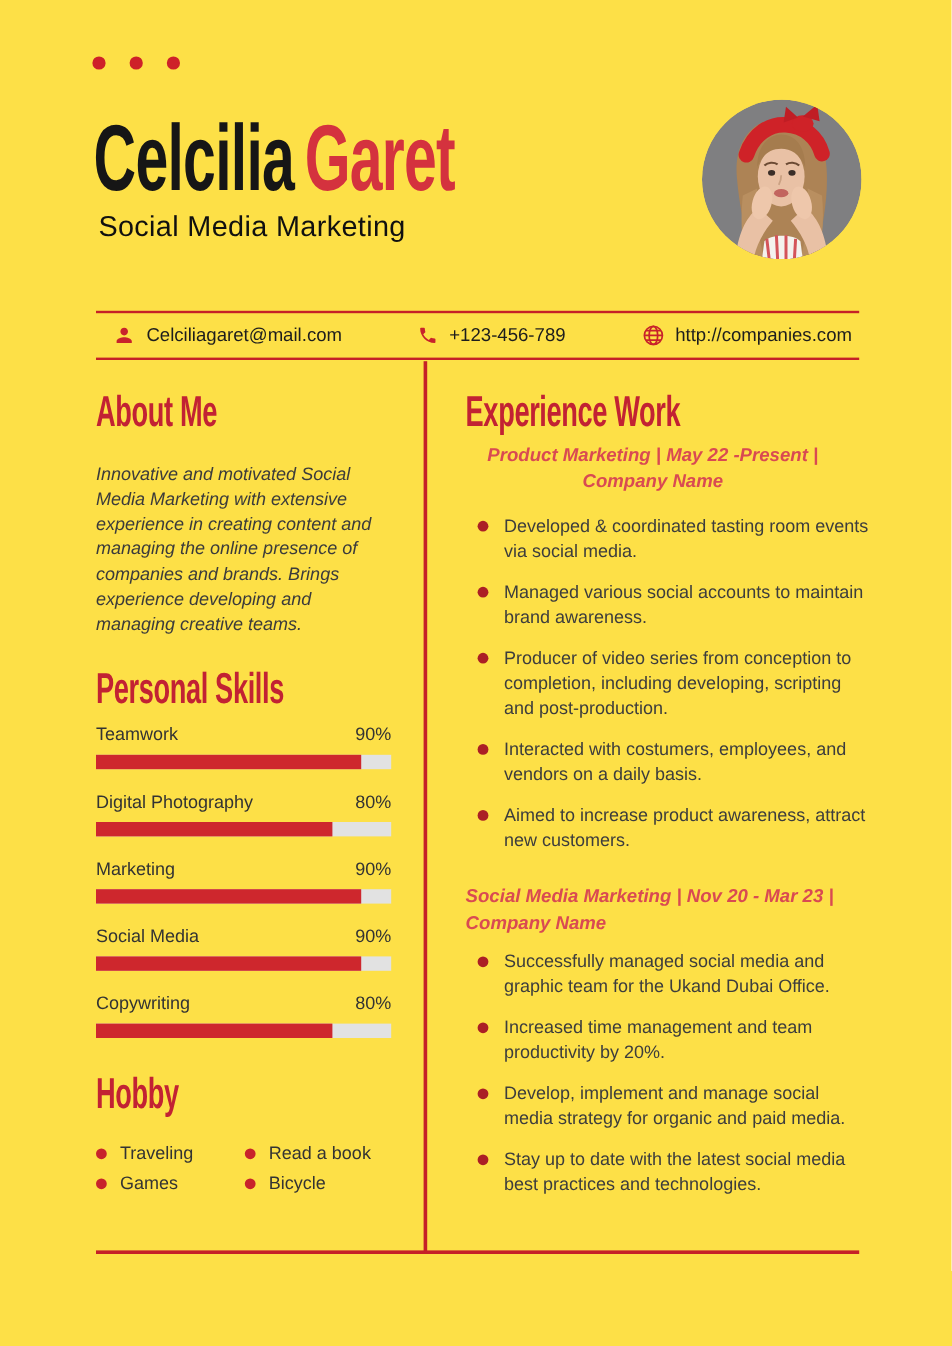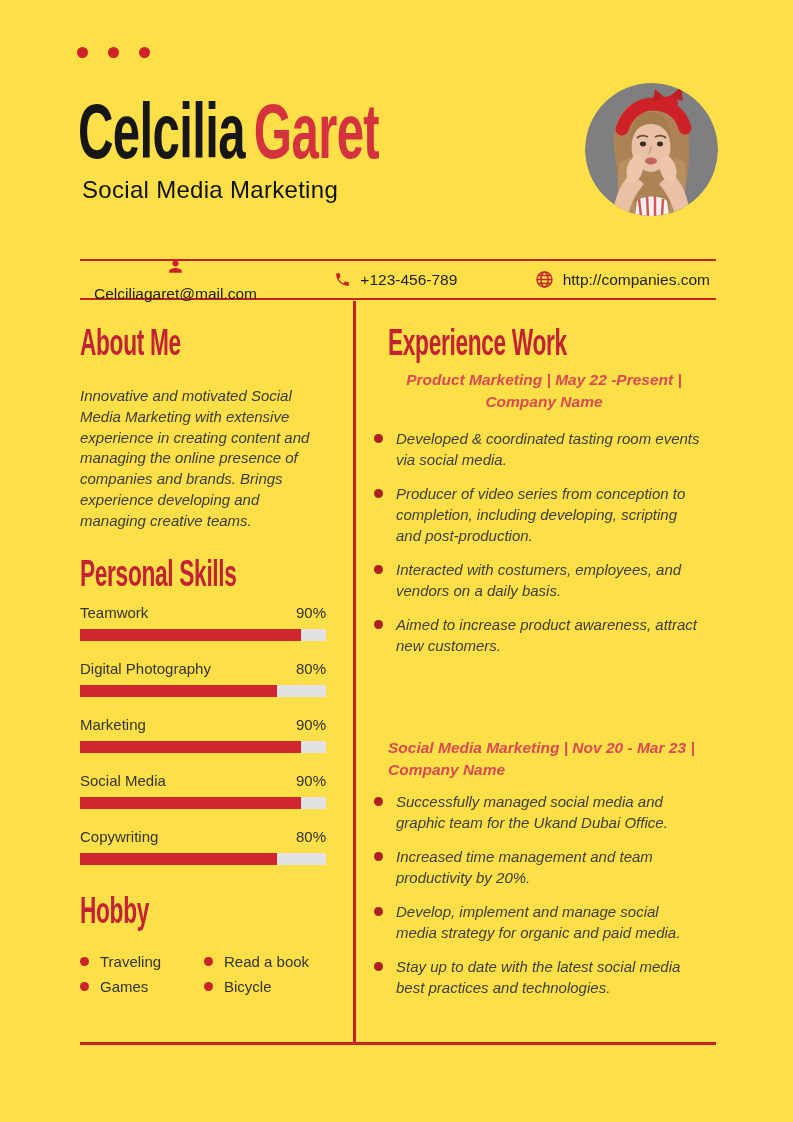--- a/index.html
+++ b/index.html
@@ -25,21 +25,21 @@
   .photo { position:absolute; left:585px; top:83px; width:133px; height:133px; border-radius:50%; overflow:hidden; }
 
   
   .contactbar {
     position:absolute; left:80px; top:259px; width:636px; height:37px;
     border-top:2.5px solid #c52127; border-bottom:2.5px solid #c52127;
     display:flex; align-items:center; justify-content:space-between;
     padding:0; box-sizing:content-box;
   }
   .citem { display:flex; align-items:center; gap:9px; font-size:15.5px; color:#1d1d1d; }
-  .citem:first-child { margin-left:14px;flex-direction:column; }
+  .citem:first-child { margin-left:14px; }
   .citem:last-child { margin-right:6px; }
   .cicon { flex:none; display:flex; }
 
   
   .vdivider { position:absolute; left:353px; top:301px; width:2.5px; height:743px; background:#c52127; }
   .bottom-rule { position:absolute; left:80px; top:1042px; width:636px; height:2.5px; background:#c52127; }
 
   
   .heading {
     position:absolute; margin:0; color:#c22233; font-size:36px; font-weight:700;
@@ -56,21 +56,21 @@
   .skill-fill { height:100%; width:0; background:#ce272d; }
 
   .hobby-grid { position:absolute; left:80px; top:953px; width:250px; display:grid; grid-template-columns:124px 1fr; row-gap:8px;text-align:center; }
   .hobby-item { display:flex; align-items:center; gap:11px; font-size:15px; color:#333333; }
   .hdot { flex:none; width:9px; height:9px; border-radius:50%; background:#c8232b; }
 
   
   .job-title { position:absolute; left:388px; width:312px; font-size:15.5px; font-style:italic; font-weight:600; color:#d94a52; line-height:22px; }
   .job1-title { top:369px;text-align:center; }
   .job2-title { top:737px; }
-  .bullets { position:absolute; left:372px; width:328px;font-style:italic; }
+  .bullets { position:absolute; left:396px; width:328px; }
   .job1-bullets { top:428px; }
   .job2-bullets { top:791px; }
   .bullet { display:flex; margin-bottom:13px; }
   .bdot { flex:none; width:9px; height:9px; border-radius:50%; background:#ab1f25; margin:6px 13px 0 2px; }
   .btext { width:306px; font-size:15px; line-height:21px; color:#3d3d3d; }
 </style>
 </head>
 <body>
 
 <div class="page">
@@ -227,20 +227,24 @@
   <h2 class="heading" style="left:388px; top:325px;">Experience Work</h2>
 
   <div class="job-title job1-title">Product Marketing | May 22 -Present | Company Name</div>
   <div class="bullets job1-bullets">
     <div class="bullet">
         <span class="bdot"></span>
         <span class="btext">Developed &amp; coordinated tasting room events via social media.</span>
       </div>
     <div class="bullet">
         <span class="bdot"></span>
+        <span class="btext">Managed various social accounts to maintain brand awareness.</span>
+      </div>
+    <div class="bullet">
+        <span class="bdot"></span>
         <span class="btext">Producer of video series from conception to completion, including developing, scripting and post-production.</span>
       </div>
     <div class="bullet">
         <span class="bdot"></span>
         <span class="btext">Interacted with costumers, employees, and vendors on a daily basis.</span>
       </div>
     <div class="bullet">
         <span class="bdot"></span>
         <span class="btext">Aimed to increase product awareness, attract new customers.</span>
       </div>

